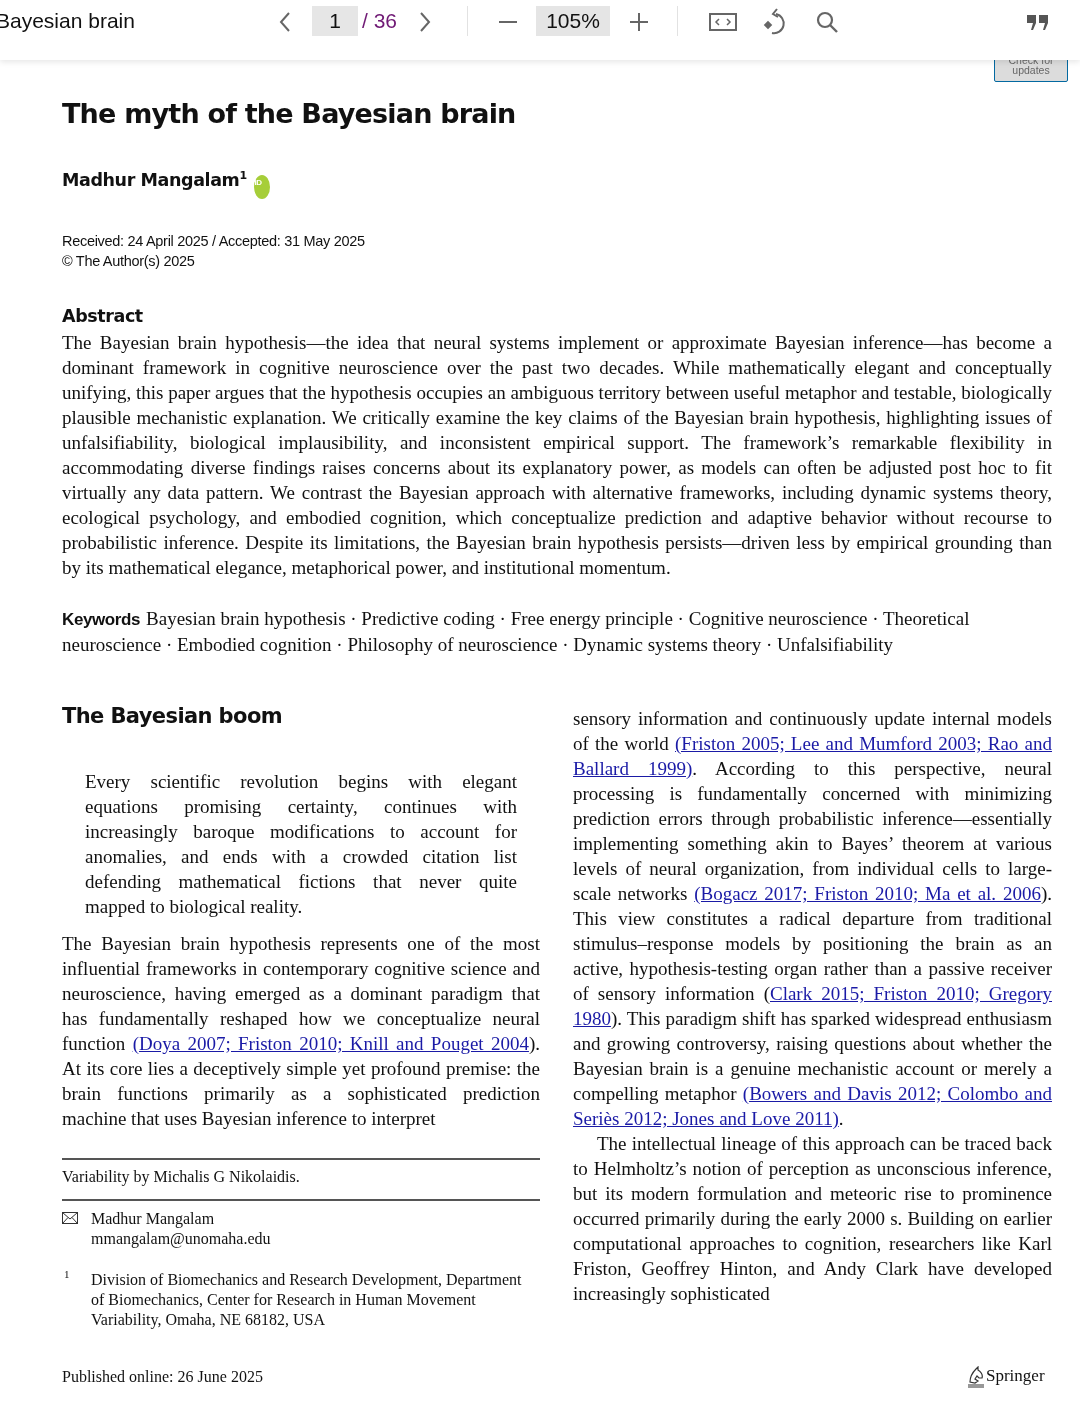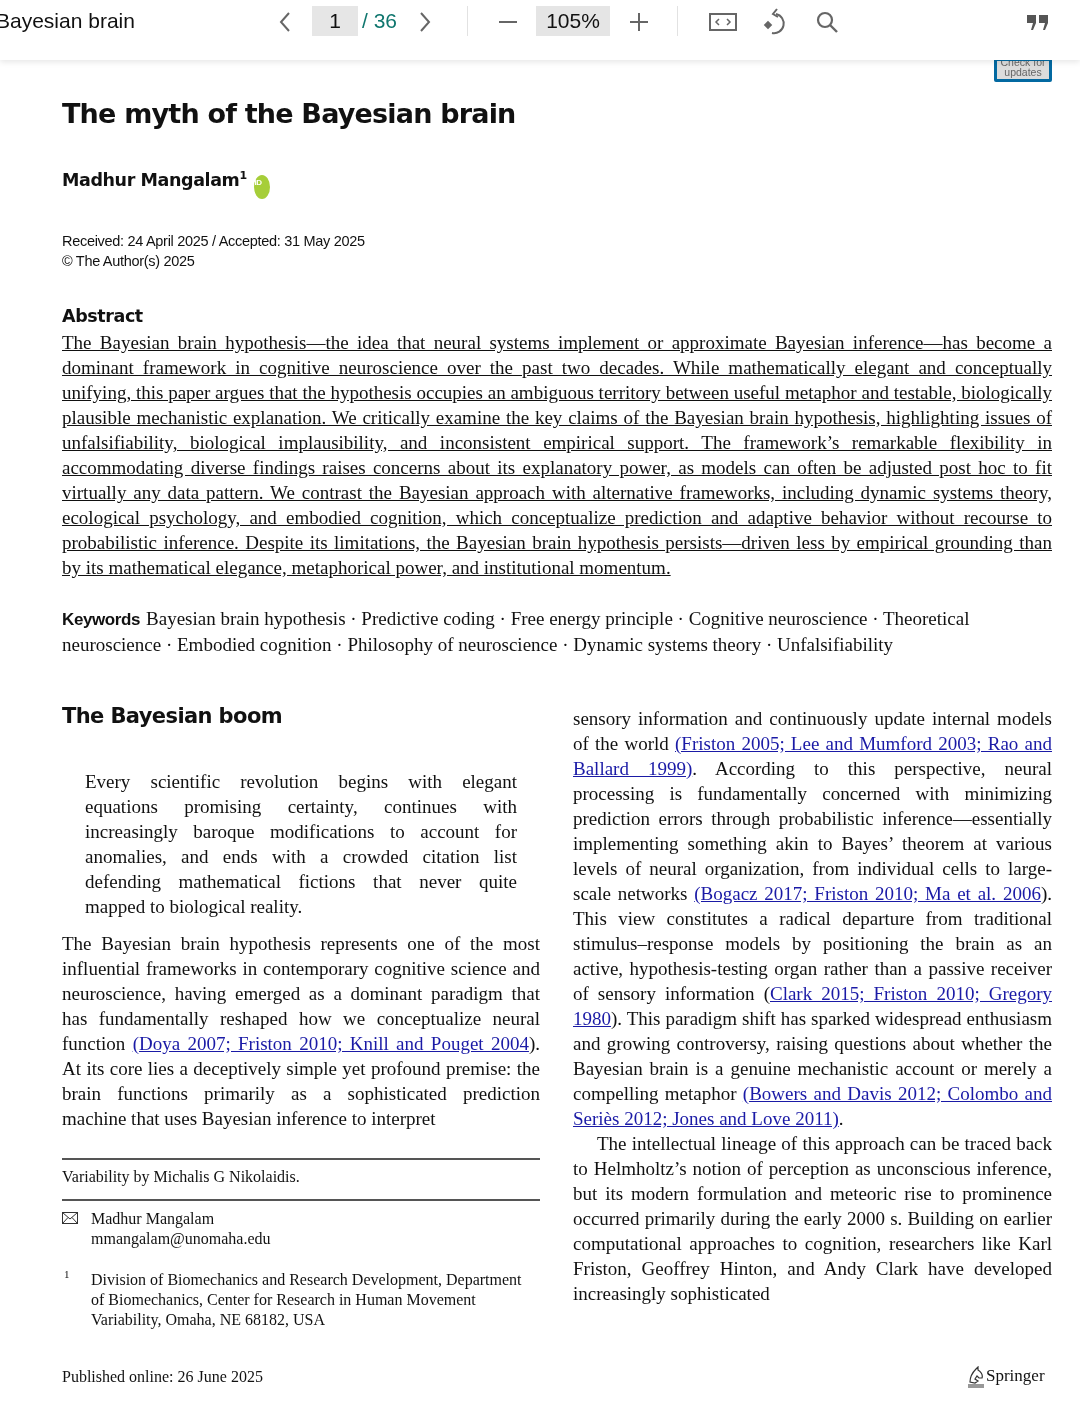--- a/index.html
+++ b/index.html
@@ -8,48 +8,48 @@
 
   
   .toolbar { position: absolute; left: 0; top: 0; width: 1080px; height: 60px; background: #fff;
     box-shadow: 0 2px 6px rgba(0,0,0,0.10); z-index: 5; font-family: "Liberation Sans", sans-serif; }
   .doc-title { position: absolute; left: -4px; top: 9px; font-size: 21px; color: #111; white-space: nowrap; }
   .tb-btn { position: absolute; top: 6px; height: 32px; display: flex; align-items: center; justify-content: center; color: #666; cursor: pointer; }
   .prev-btn { left: 270px; width: 30px; }
   .next-btn { left: 410px; width: 30px; }
   .page-input { position: absolute; left: 312px; top: 6px; width: 46px; height: 30px; background: #e6e6e6; border: none;
     font-family: "Liberation Sans", sans-serif; font-size: 21px; text-align: center; color: #111; }
-  .page-total { position: absolute; left: 362px; top: 9px; font-size: 21px; color: #0f766e; }
+  .page-total { position: absolute; left: 362px; top: 9px; font-size: 21px; color: #701a75; }
   .divider { position: absolute; top: 6px; width: 1px; height: 30px; background: #e2e2e2; }
   .zoom-out { left: 492px; width: 32px; }
   .zoom-val { position: absolute; left: 536px; top: 6px; width: 74px; height: 30px; background: #e5e5e5;
     font-size: 21px; display: flex; align-items: center; justify-content: center; color: #111; }
   .zoom-in { left: 622px; width: 34px; }
   .fit-btn { left: 704px; width: 38px; }
   .rotate-btn { left: 758px; width: 36px; }
   .search-btn { left: 810px; width: 34px; }
   .quote-btn { left: 1020px; width: 36px; }
 
-  .check-updates { position: absolute; left: 994px; top: 58px; width: 58px; height: 24px; background: #dcdcdc;
-    border: 3px solid #0369a1; border-radius: 2px; font-family: "Liberation Sans", sans-serif; font-size: 10.5px;
+  .check-updates { position: absolute; left: 994px; top: 58px; width: 74px; height: 24px; background: #dcdcdc;
+    border: 1px solid #0369a1; border-radius: 2px; font-family: "Liberation Sans", sans-serif; font-size: 10.5px;
     color: #666; text-align: center; line-height: 10px; padding-top: 0; overflow: hidden; z-index: 4; }
   .check-updates .l1 { display: block; margin-top: -4px; }
   .check-updates .l2 { display: block; }
 
   
   .paper-title { position: absolute; left: 62px; top: 98px; font-family: "DejaVu Sans", sans-serif; font-weight: bold;
     font-size: 27px; letter-spacing: -0.8px; color: #111; }
   .author { position: absolute; left: 62px; top: 169px; font-family: "DejaVu Sans", sans-serif; font-weight: bold; font-size: 17.5px; letter-spacing: -0.4px; }
   .author sup { font-size: 11px; vertical-align: 7px; }
   .orcid { display: inline-block; width: 16px; height: 24px; border-radius: 50%; background: #a6ce39; color: #fff;
     font-size: 8px; text-align: left; line-height: 16px; vertical-align: 1px; margin-left: 2px; font-family: "Liberation Sans", sans-serif; }
   .dates { position: absolute; left: 62px; top: 231px; font-family: "Liberation Sans", sans-serif; font-size: 14.5px; line-height: 20px; color: #111; letter-spacing: -0.3px; }
 
   .abstract-h { position: absolute; left: 62px; top: 306px; font-family: "DejaVu Sans", sans-serif; font-weight: bold; font-size: 17.5px; letter-spacing: -0.4px; }
-  .abstract { position: absolute; left: 62px; top: 330px; width: 990px; font-size: 19px; line-height: 25px; text-align: justify; text-decoration: underline; }
+  .abstract { position: absolute; left: 62px; top: 330px; width: 990px; font-size: 19px; line-height: 25px; text-align: justify; }
 
   .keywords { position: absolute; left: 62px; top: 606px; width: 990px; font-size: 19px; line-height: 25px; }
   .kw-label { font-family: "Liberation Sans", sans-serif; font-weight: bold; font-size: 17px; letter-spacing: -0.4px; margin-right: 6px; }
 
   .sec-h { position: absolute; left: 62px; top: 704px; font-family: "DejaVu Sans", sans-serif; font-weight: bold; font-size: 21px; letter-spacing: -0.6px; }
 
   .quote { position: absolute; left: 85px; top: 769px; width: 432px; font-size: 19px; line-height: 25px; text-align: justify; }
   .col-left { position: absolute; left: 62px; top: 931px; width: 478px; font-size: 19px; line-height: 25px; text-align: justify; }
   .col-right { position: absolute; left: 573px; top: 706px; width: 479px; font-size: 19px; line-height: 25px; text-align: justify; }
   .col-right p + p { text-indent: 24px; }

